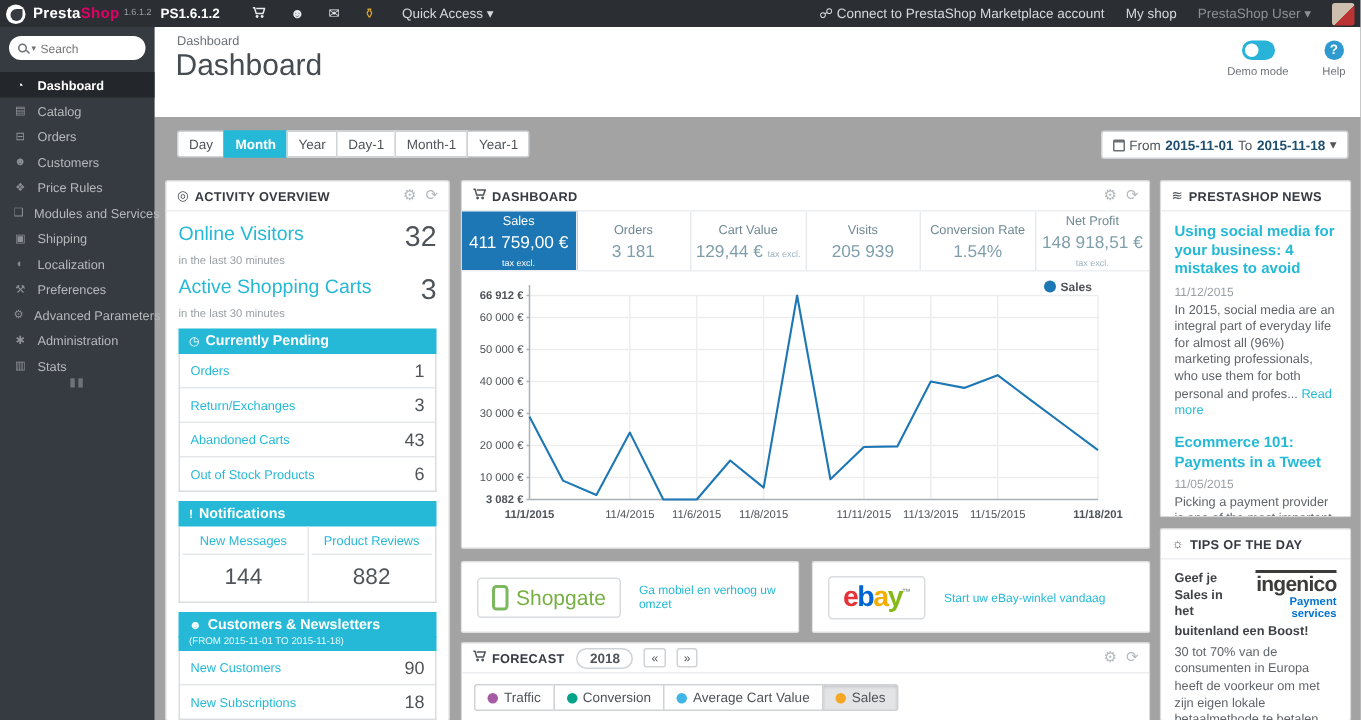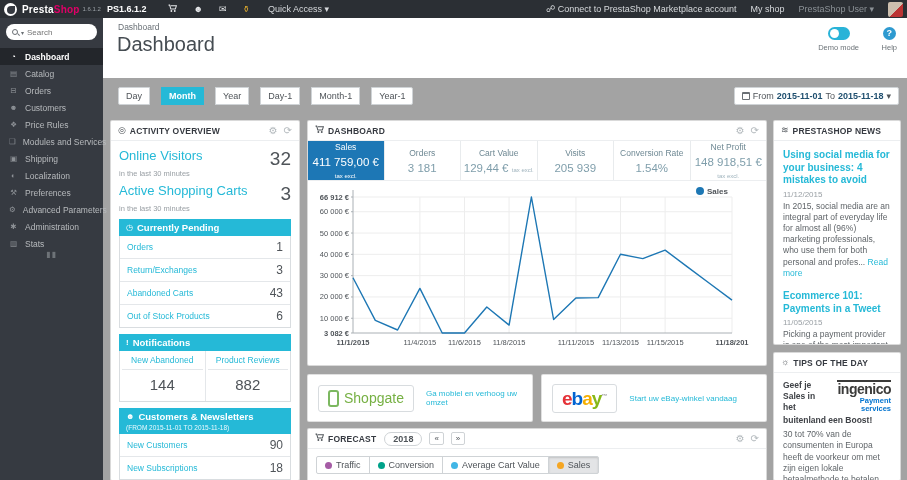--- a/index.html
+++ b/index.html
@@ -43,21 +43,21 @@
   .breadcrumb { position:absolute; top:4px; left:15px; font-size:8.5px; color:#697076; }
   .page-title { position:absolute; top:15px; left:14px; font-size:20px; font-weight:300; color:#454c52; }
   .demo-wrap { position:absolute; top:9px; right:48px; text-align:right; }
   .toggle { width:22px; height:13px; border-radius:8px; background:#29b3d8; position:relative; margin:0 auto; cursor:pointer; }
   .toggle::after { content:""; position:absolute; left:2px; top:2px; width:9px; height:9px; border-radius:50%; background:#fff; }
   .hdr-lbl { font-size:7.5px; color:#6c7378; margin-top:3px; }
   .help-wrap { position:absolute; top:9px; right:10px; text-align:center; }
   .help-circle { width:13px; height:13px; border-radius:50%; background:#2e9ad0; color:#fff; font-size:9px; font-weight:bold; line-height:13px; text-align:center; margin:0 auto; cursor:pointer; }
 
   
-  .btn-group { position:absolute; top:87px; left:118px; display:flex;gap:12px; }
+  .btn-group { position:absolute; top:87px; left:118px; display:flex; }
   .fbtn { font-size:9px; color:#4f5459; background:#fff; border:1px solid #cfd3d6; padding:3px 7px; margin-left:-1px; cursor:pointer; }
   .fbtn:first-child { border-radius:2px 0 0 2px; margin-left:0; }
   .fbtn:last-child { border-radius:0 2px 2px 0; }
   .fbtn.active { background:#25b9d7; border-color:#25b9d7; color:#fff; font-weight:bold; }
   .range-btn { position:absolute; top:87px; right:8px; background:#fff; border:1px solid #cfd3d6; border-radius:2px; font-size:9px; color:#4f5459; padding:3px 7px; display:flex; align-items:center; gap:3px; cursor:pointer; }
   .range-btn b { color:#1f4f6f; }
   .cal-ico { width:8px; height:8px; border:1px solid #6b7075; border-top:2.5px solid #6b7075; border-radius:1px; display:inline-block; }
 
   
   .panel { position:absolute; background:#fff; border:1px solid rgba(0,0,0,.15); border-radius:2px; overflow:hidden; }
@@ -292,21 +292,21 @@
             <span class="rv">6</span>
           </div>
       </div>
 
       <div class="sect-bar">
           <span class="sb-ico">!</span>
           <span>Notifications</span>
         </div>
       <div class="two-col">
         <div class="col">
-            <div class="cl">New Abandoned</div>
+            <div class="cl">New Messages</div>
             <div class="cv">144</div>
           </div>
         <div class="col">
             <div class="cl">Product Reviews</div>
             <div class="cv">882</div>
           </div>
       </div>
 
       <div class="sect-bar">
           <span class="sb-ico">☻</span>

